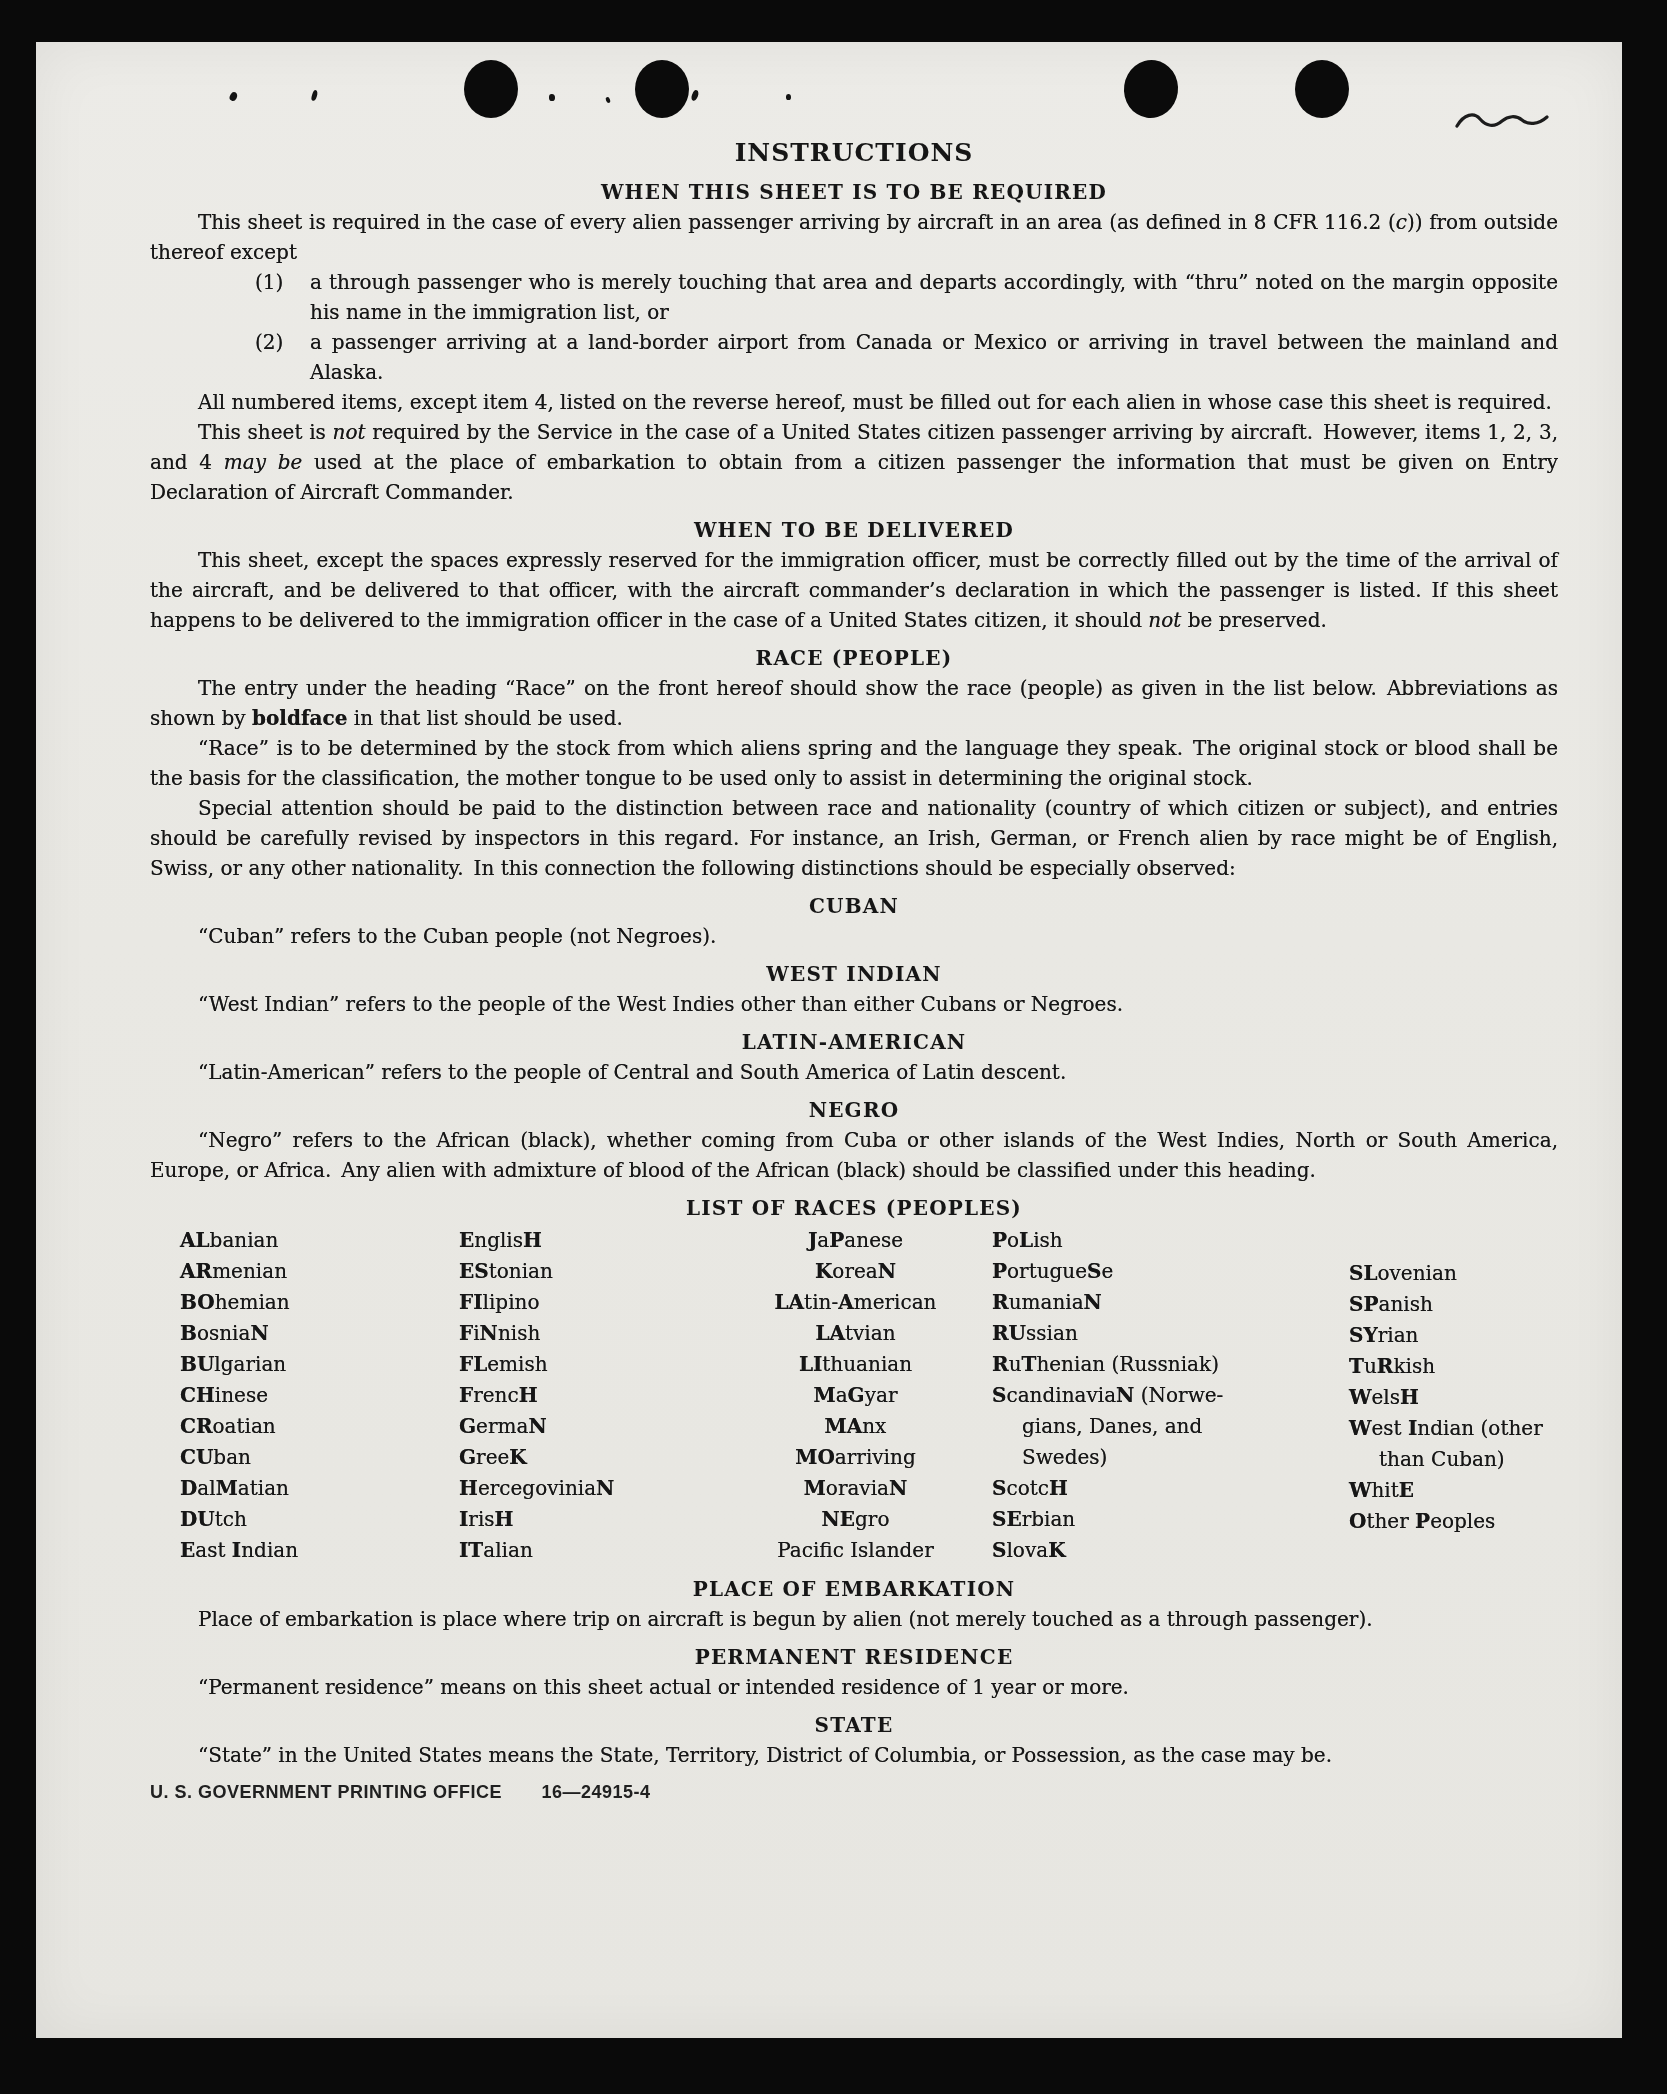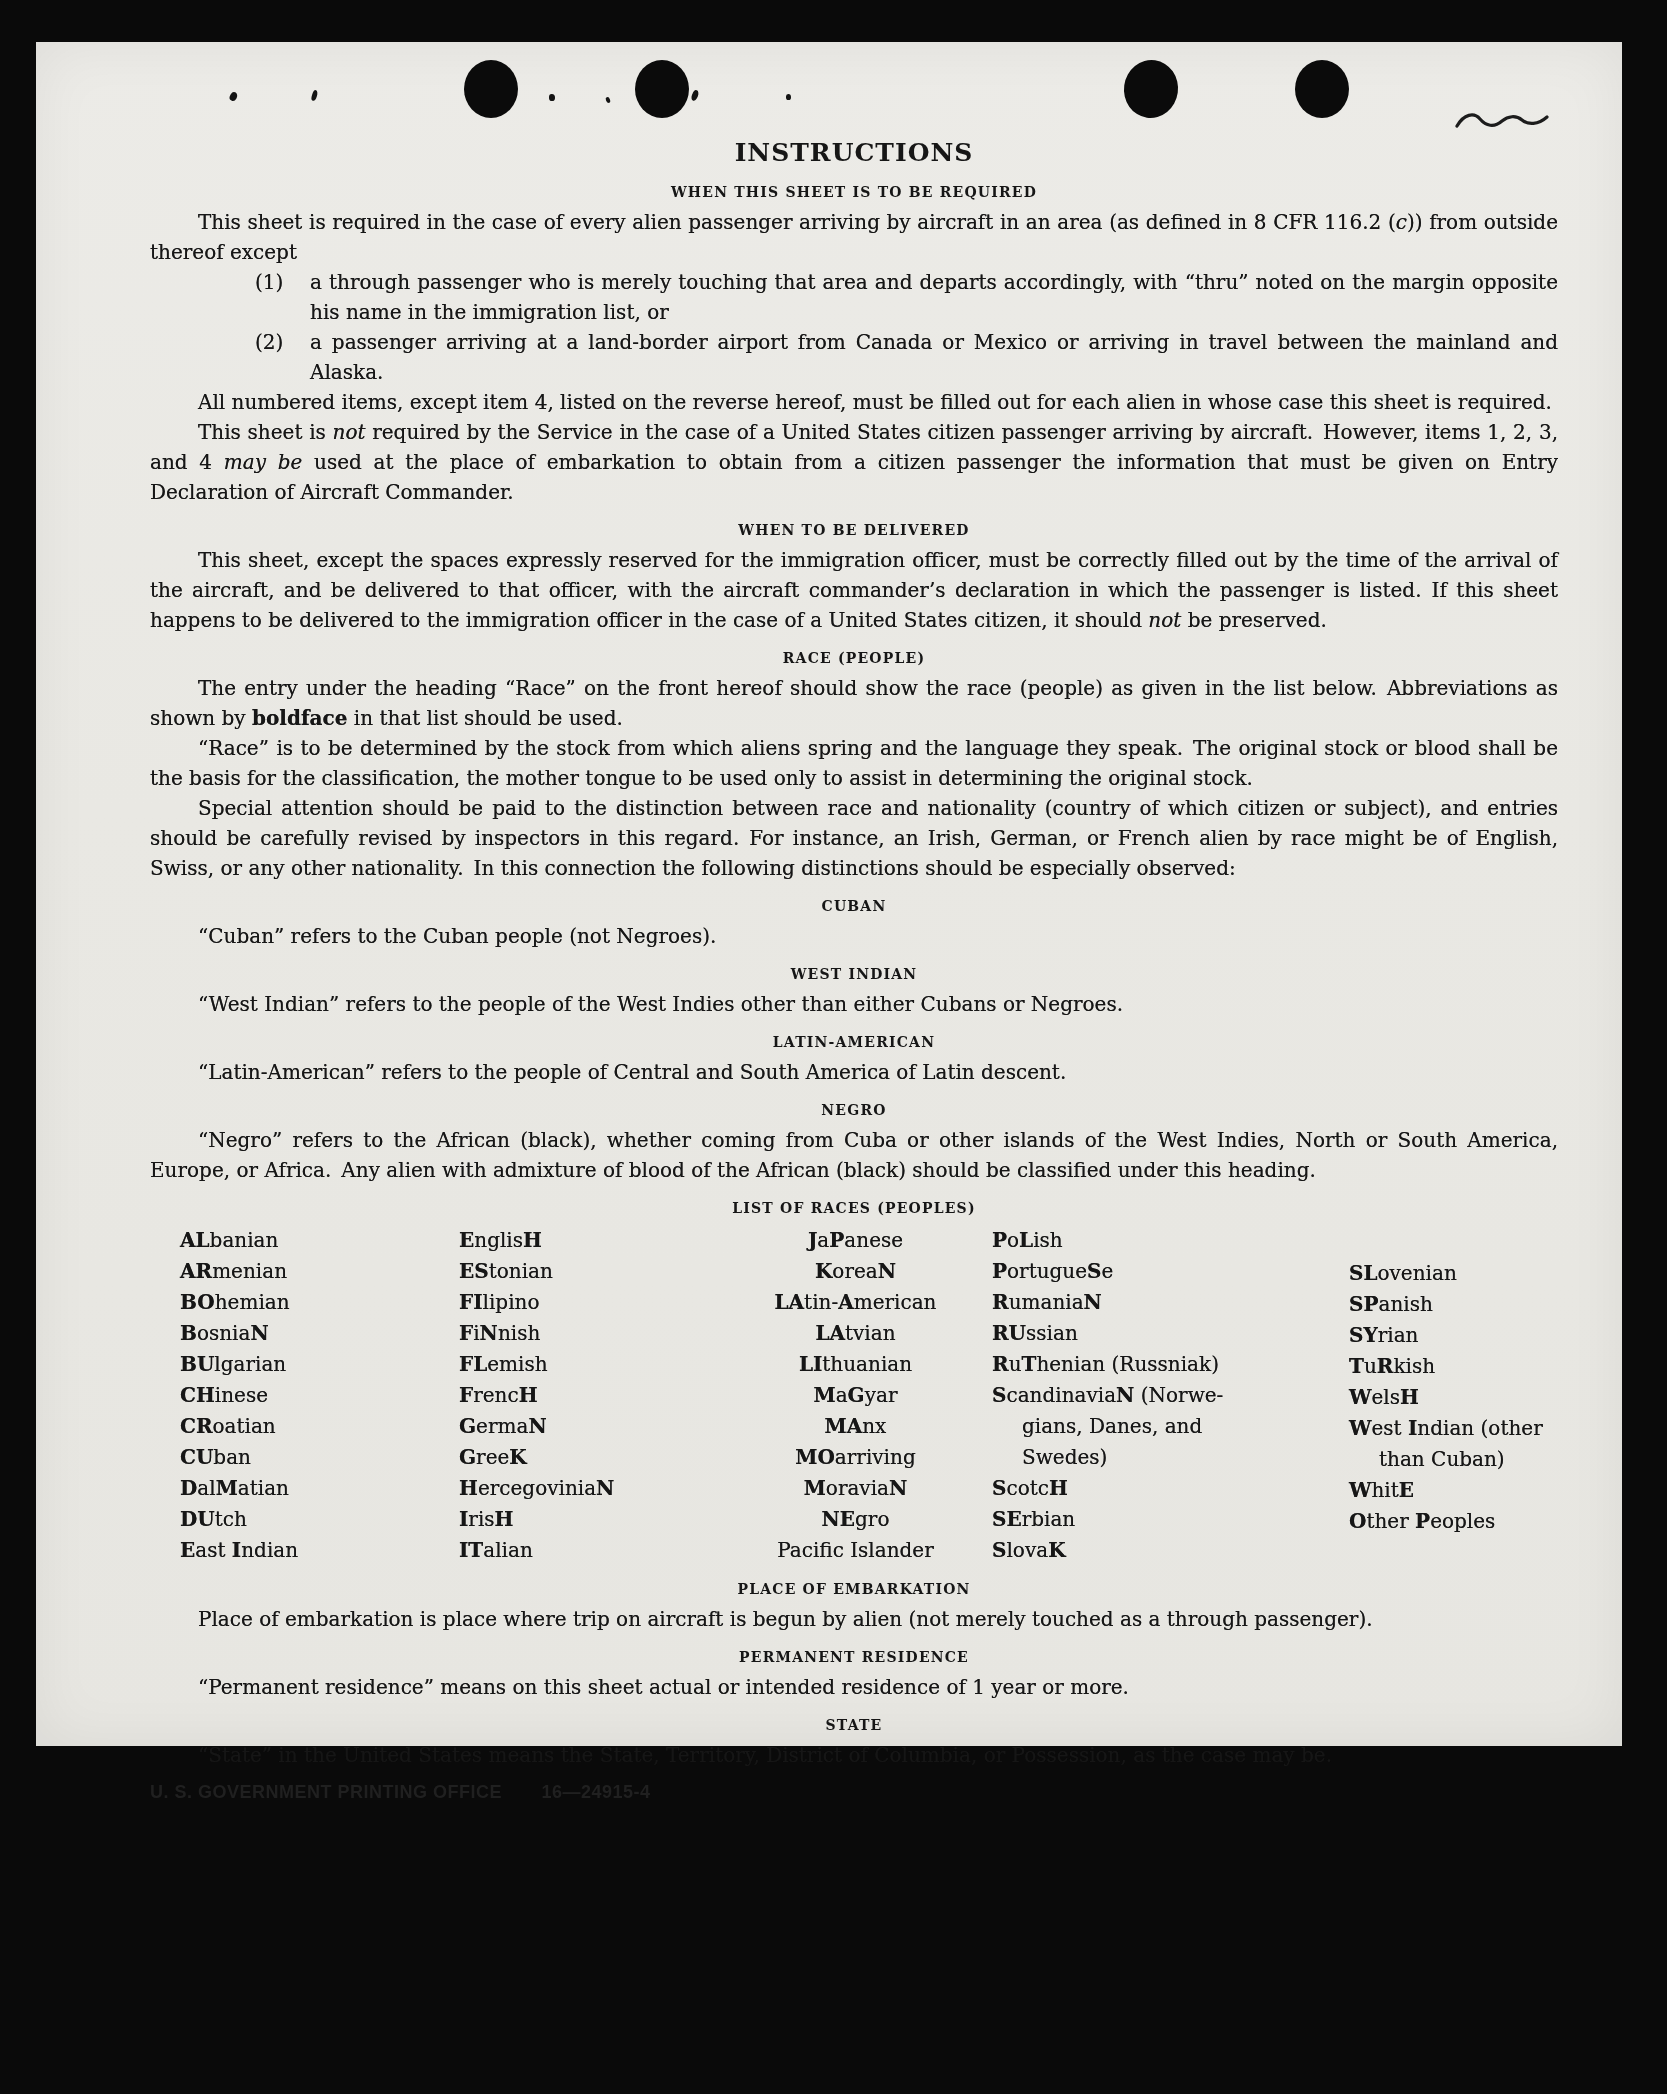--- a/index.html
+++ b/index.html
@@ -6,40 +6,40 @@
   .scan {
     position: relative;
     width: 1667px; height: 2094px;
     background: var(--bg, #0a0a0a);
     overflow: hidden;
     font-family: "DejaVu Serif", "Liberation Serif", serif;
   }
   .page {
     position: absolute;
     left: 36px; top: 42px;
-    width: 1586px; height: 1704px;
+    width: 1586px; height: 1996px;
     background: linear-gradient(180deg, #ecebe7 0%, var(--paper, #e9e8e3) 45%, #e7e6e1 100%);
     box-shadow: inset 0 0 60px rgba(0,0,0,0.06);
   }
   .content {
     padding: 95px 64px 0 114px;
     color: var(--ink, #161616);
   }
   .title {
     text-align: center;
     font-weight: bold;
     font-size: 25px;
     line-height: 32px;
     letter-spacing: 1px;
     margin-bottom: 6px;
   }
   .heading {
     text-align: center;
     font-weight: bold;
-    font-size: 14px;
+    font-size: 20px;
     line-height: 26px;
     letter-spacing: 1.2px;
     margin: 10px 0 2px 0;
   }
   .para, .li, .race-item {
     font-size: 20px;
     line-height: 30px;
     text-shadow: 0 0 0.5px rgba(22,22,22,0.75);
   }
   .para {

